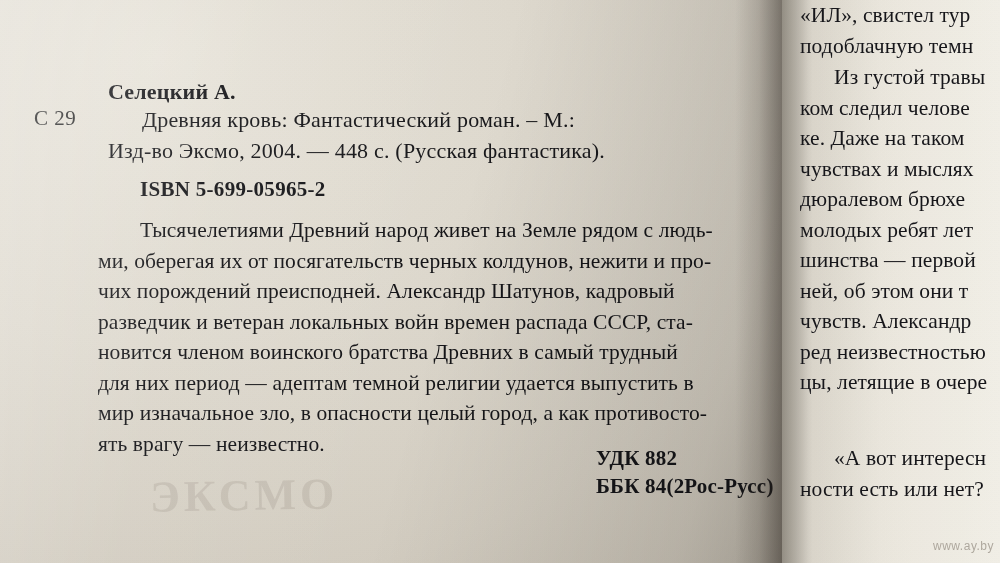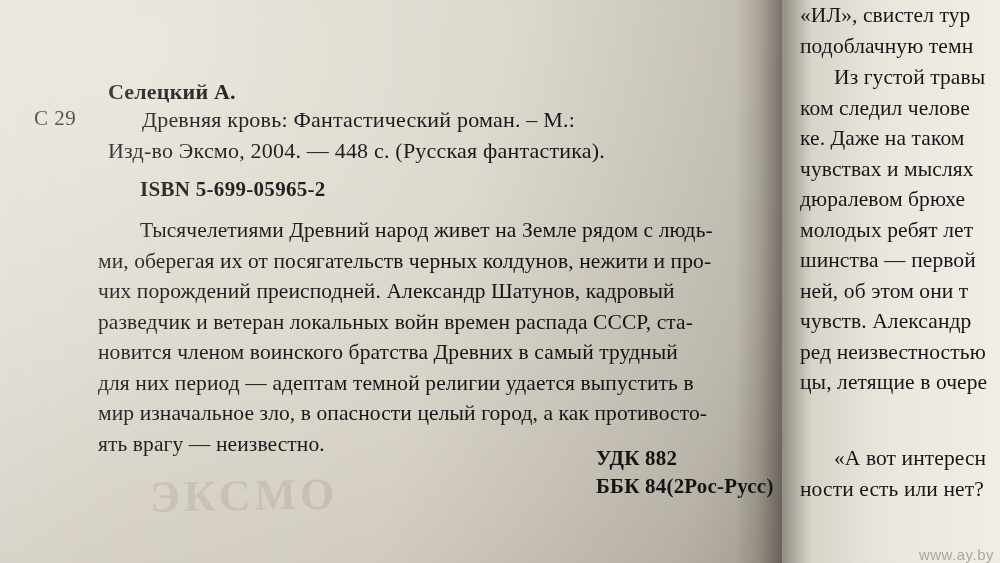--- a/index.html
+++ b/index.html
@@ -160,23 +160,23 @@
   .rtext .rl.ind {
     text-indent: 34px;
   }
   .rline-1 { top: 0px; }
   .rline-2 { top: 62px; }
   .rline-4 { top: 443px; }
 
   
   .watermark {
     position: absolute;
-    right: 6px; bottom: 0;
+    right: 6px; bottom: 10px;
     font-family: "Liberation Sans", sans-serif;
-    font-size: 15px;
+    font-size: 12px;
     color: rgba(120,112,100,0.55);
     letter-spacing: 0.5px;
   }
 
   
   .grain {
     position: absolute; inset: 0;
     pointer-events: none;
     opacity: 0.25;
     background-image:

